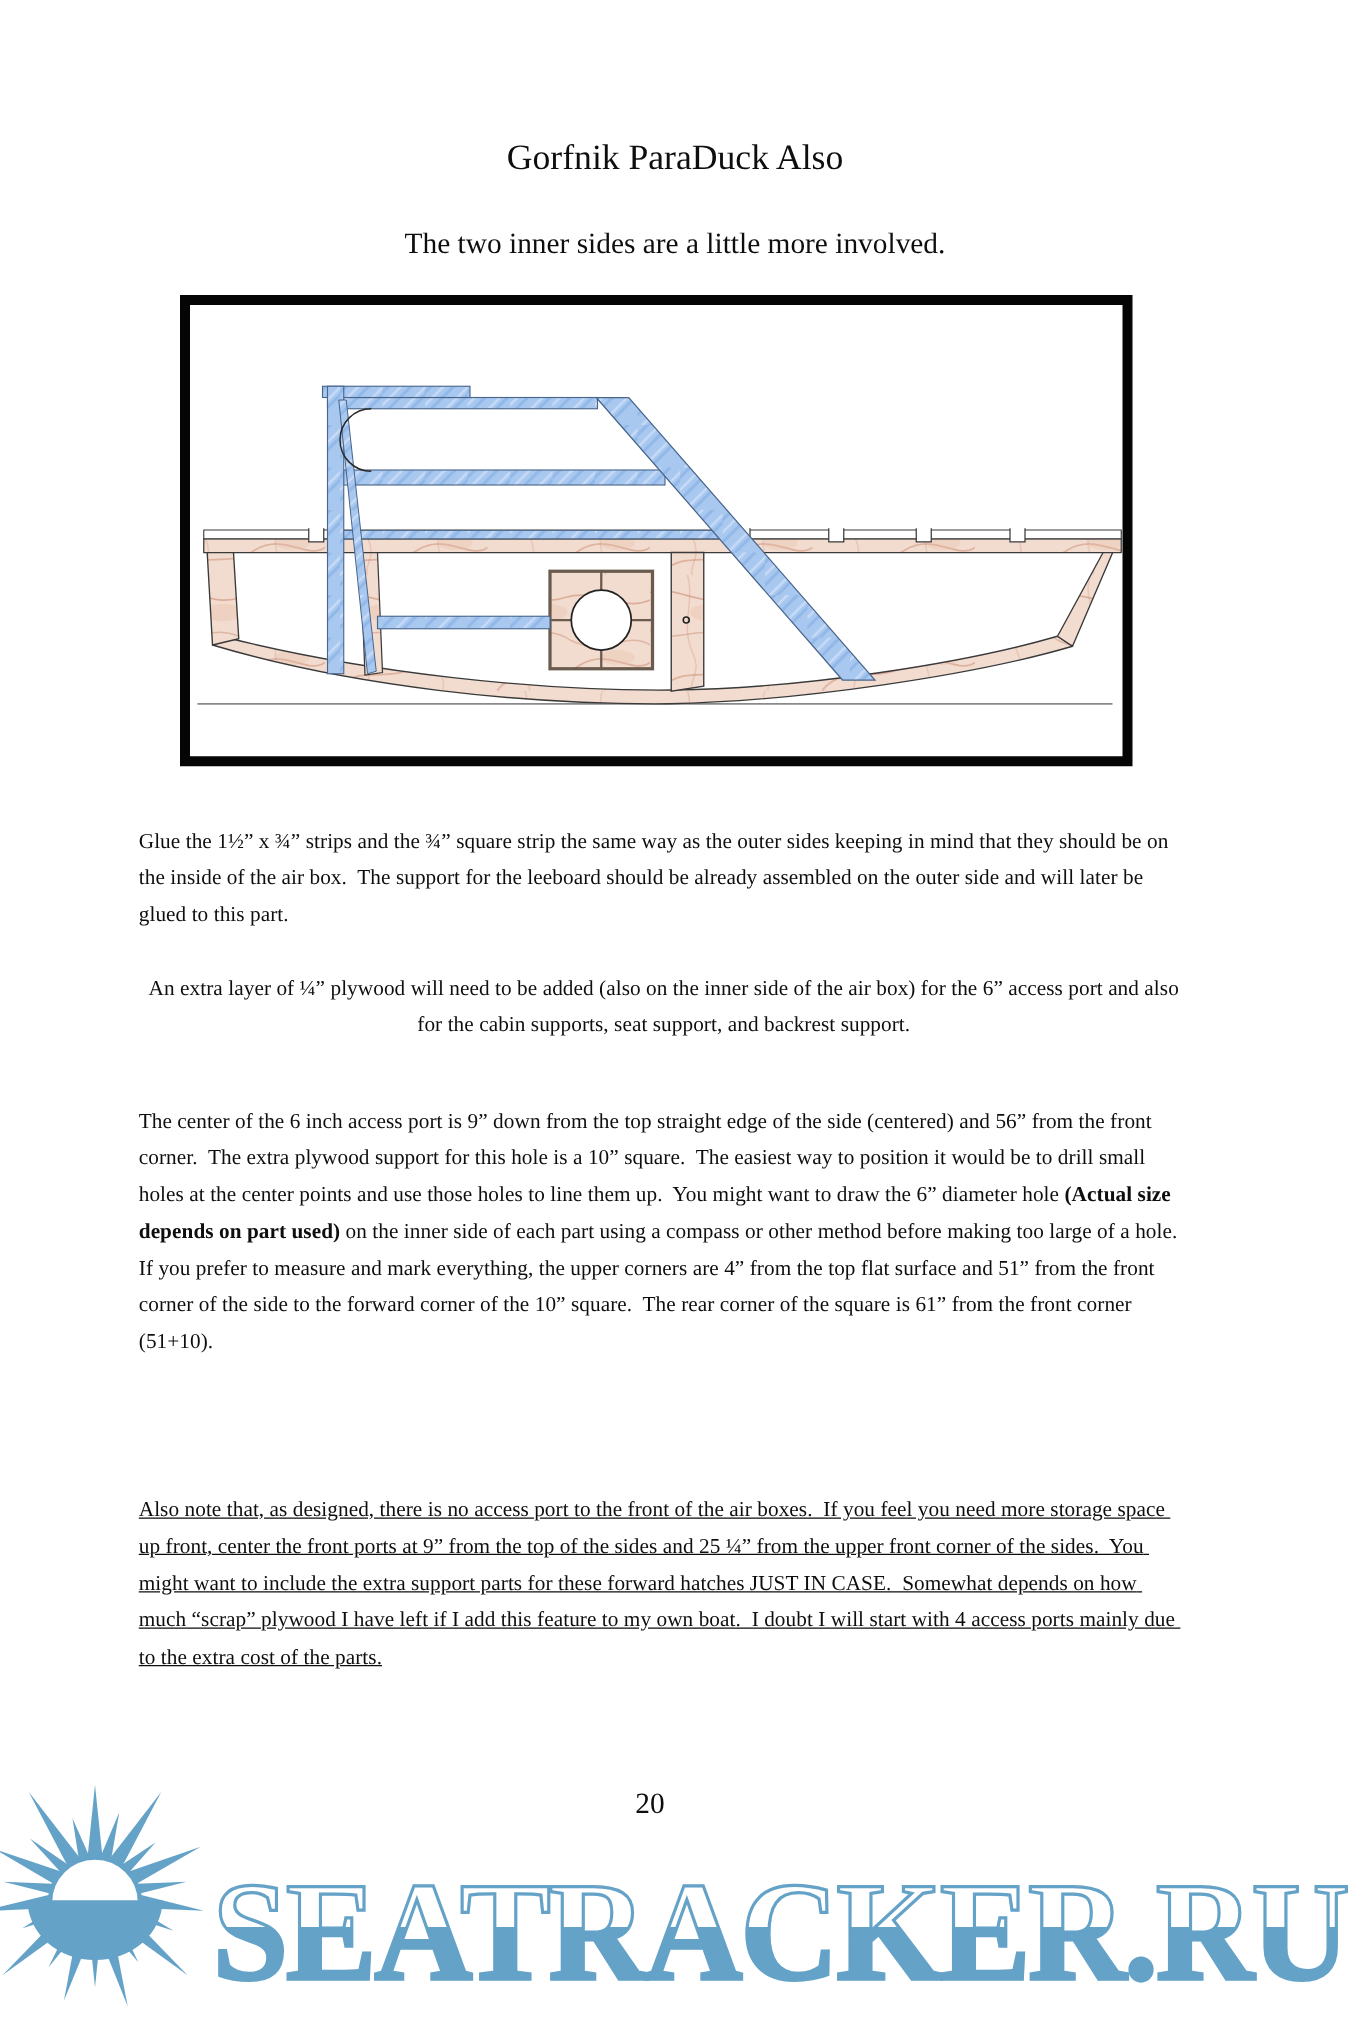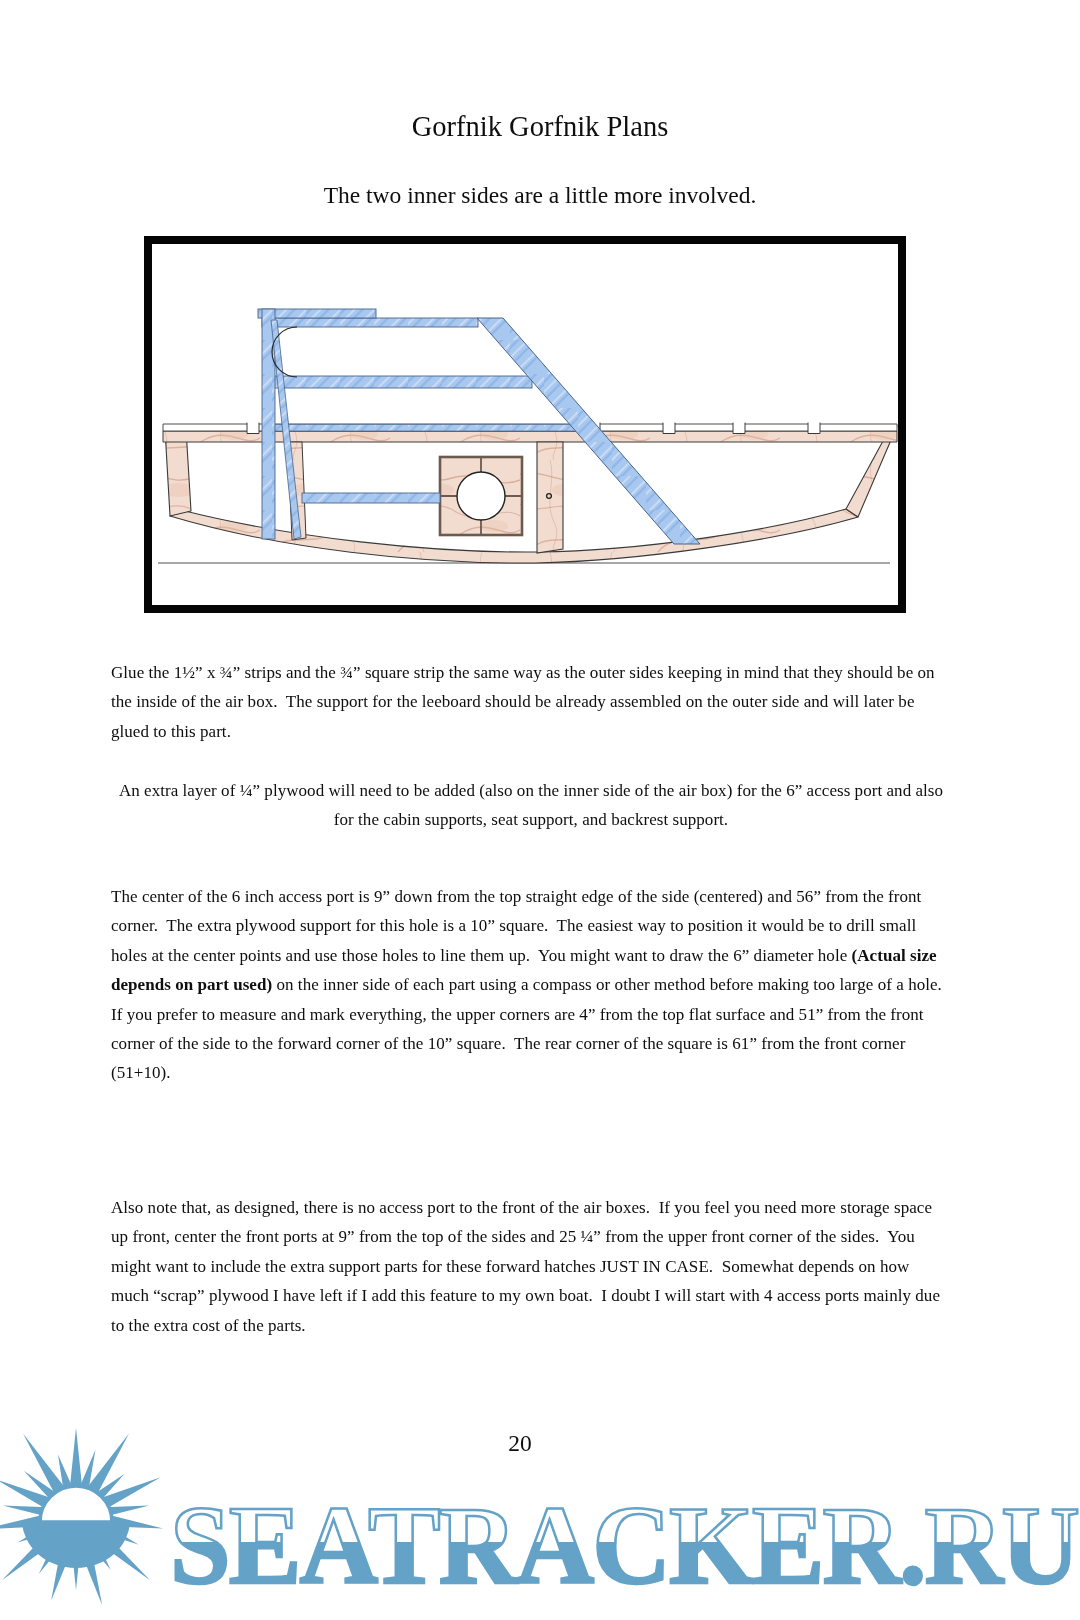--- a/index.html
+++ b/index.html
@@ -4,42 +4,42 @@
 <style>
   html,body{margin:0;padding:0;background:#ffffff;}
   #page{position:relative;width:1080px;height:1620px;background:#fff;overflow:hidden;
         font-family:"Liberation Serif",serif;color:#0e0e0e;}
   .doc-title{position:absolute;top:110px;left:0;width:1080px;text-align:center;
              font-size:28.5px;line-height:34px;}
   .doc-subtitle{position:absolute;top:180px;left:0;width:1080px;text-align:center;
              font-size:23.5px;line-height:30px;}
   .para{position:absolute;left:111px;width:840px;font-size:17px;line-height:29.4px;
         white-space:pre-wrap;letter-spacing:0.05px;}
-  #p1{top:641px;} #p2{top:759px;text-align:center;} #p3{top:865px;} #p4{top:1176px;}
+  #p1{top:641px;} #p2{top:759px;text-align:center;} #p3{top:865px;} #p4{top:1176px;text-decoration:underline;}
   .para b{font-weight:bold;}
   #figure-frame{position:absolute;left:144px;top:236px;width:762px;height:377px;
         box-sizing:border-box;border:8px solid #050505;background:#fff;}
   #figure-frame svg{display:block;}
   .pageno{position:absolute;top:1430px;left:0;width:1040px;text-align:center;
         font-size:23.5px;}
   #watermark{position:absolute;left:0;top:1385px;width:1080px;height:235px;}
   :root{
     --wm:#64a2c8;
     --wood:#f2dccf;
     --vein:#c9876f;
     --blue:#a8c8f0;
     --ink:#3a3a3a;
   }
 </style>
 </head>
 <body>
 
 <div id="page">
 
-  <div class="doc-title">Gorfnik Gorfnik Plans</div>
+  <div class="doc-title">Gorfnik ParaDuck Also</div>
   <div class="doc-subtitle">The two inner sides are a little more involved.</div>
 
   <div id="figure-frame">
     <svg width="746" height="361" viewBox="152 244 746 361" preserveAspectRatio="none">
       <defs>
         <pattern id="wood" width="130" height="92" patternUnits="userSpaceOnUse">
           <rect width="130" height="92" fill="var(--wood)"></rect>
           <path d="M0,14 C22,8 40,26 62,18 C88,10 108,30 130,20" fill="none" stroke="var(--vein)" stroke-width="1.4" opacity="0.55"></path>
           <path d="M0,44 C18,58 44,36 66,52 C92,66 112,44 130,56" fill="none" stroke="var(--vein)" stroke-width="1.2" opacity="0.45"></path>
           <path d="M8,92 C26,70 52,88 74,72 C98,58 116,80 130,70" fill="none" stroke="var(--vein)" stroke-width="1.4" opacity="0.5"></path>

